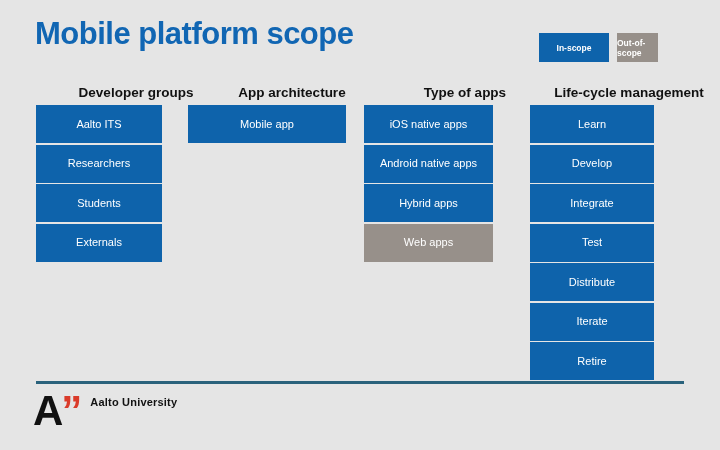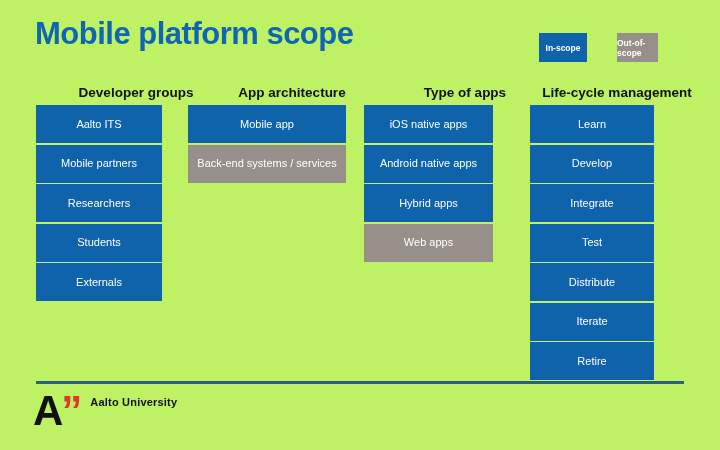--- a/index.html
+++ b/index.html
@@ -1,34 +1,34 @@
 <!DOCTYPE html>
 <html style="--in-scope: #0e63ab; --out-of-scope: #97908a; --title: #1166b3; --rule: #2a627c; --logo-red: #da3b2a; --header-text: #111111; --box-text: #ffffff;"><head>
 <meta charset="utf-8">
 <style>
   html, body { margin: 0; padding: 0; background: #ffffff; }
   .slide {
     position: relative;
     width: 720px; height: 450px;
-    background: #bef264;
+    background: #e5e5e5;
     font-family: "Liberation Sans", sans-serif;
     overflow: hidden;
   }
   .title {
     position: absolute; left: 35px; top: 18px; margin: 0;
     font-size: 31px; font-weight: bold; letter-spacing: -0.5px;
     color: var(--title); line-height: 1;
     white-space: nowrap;
   }
   .legend-box {
     position: absolute; top: 33px; height: 29px;
     display: flex; align-items: center; justify-content: center;
     color: #ffffff; font-size: 8.5px; font-weight: bold;
   }
-  .legend-in  { left: 539px; width: 48px; background: var(--in-scope); }
+  .legend-in  { left: 539px; width: 70px; background: var(--in-scope); }
   .legend-out { left: 617px; width: 41px; background: var(--out-of-scope); }
 
   .col-header {
     position: absolute; top: 85px; transform: translateX(-50%);
     font-size: 13.5px; font-weight: bold; color: var(--header-text);
     white-space: nowrap;
     margin-left: 37px;
   }
   .col {
     position: absolute; top: 105px;
@@ -79,33 +79,31 @@
 <div class="slide">
 
   <h1 class="title">Mobile platform scope</h1>
 
   <div class="legend-box legend-in">In-scope</div>
   <div class="legend-box legend-out">Out-of-scope</div>
 
   <div class="col-header" style="left:99px">Developer groups</div>
   <div class="col-header" style="left:255px">App architecture</div>
   <div class="col-header" style="left:428px">Type of apps</div>
-  <div class="col-header" style="left:580px">Life-cycle management</div>
+  <div class="col-header" style="left:592px">Life-cycle management</div>
 
   <div class="col col-1">
     <div class="box scope-in">Aalto ITS</div>
-    <div class="box scope-in">Mobile partners</div>
     <div class="box scope-in">Researchers</div>
     <div class="box scope-in">Students</div>
     <div class="box scope-in">Externals</div>
   </div>
 
   <div class="col col-2">
     <div class="box scope-in">Mobile app</div>
-    <div class="box scope-out">Back-end systems / services</div>
   </div>
 
   <div class="col col-3">
     <div class="box scope-in">iOS native apps</div>
     <div class="box scope-in">Android native apps</div>
     <div class="box scope-in">Hybrid apps</div>
     <div class="box scope-out">Web apps</div>
   </div>
 
   <div class="col col-4">

